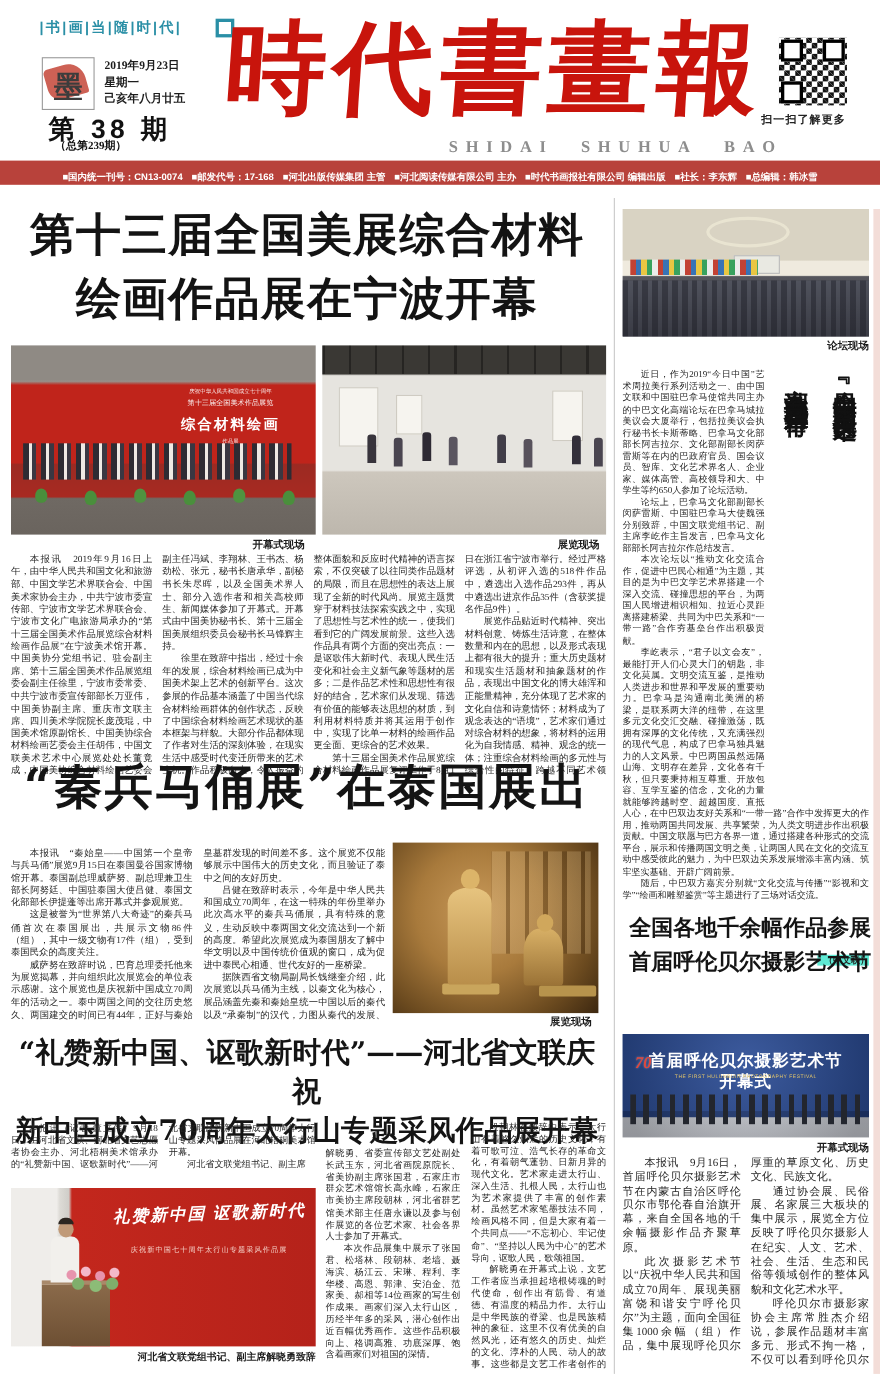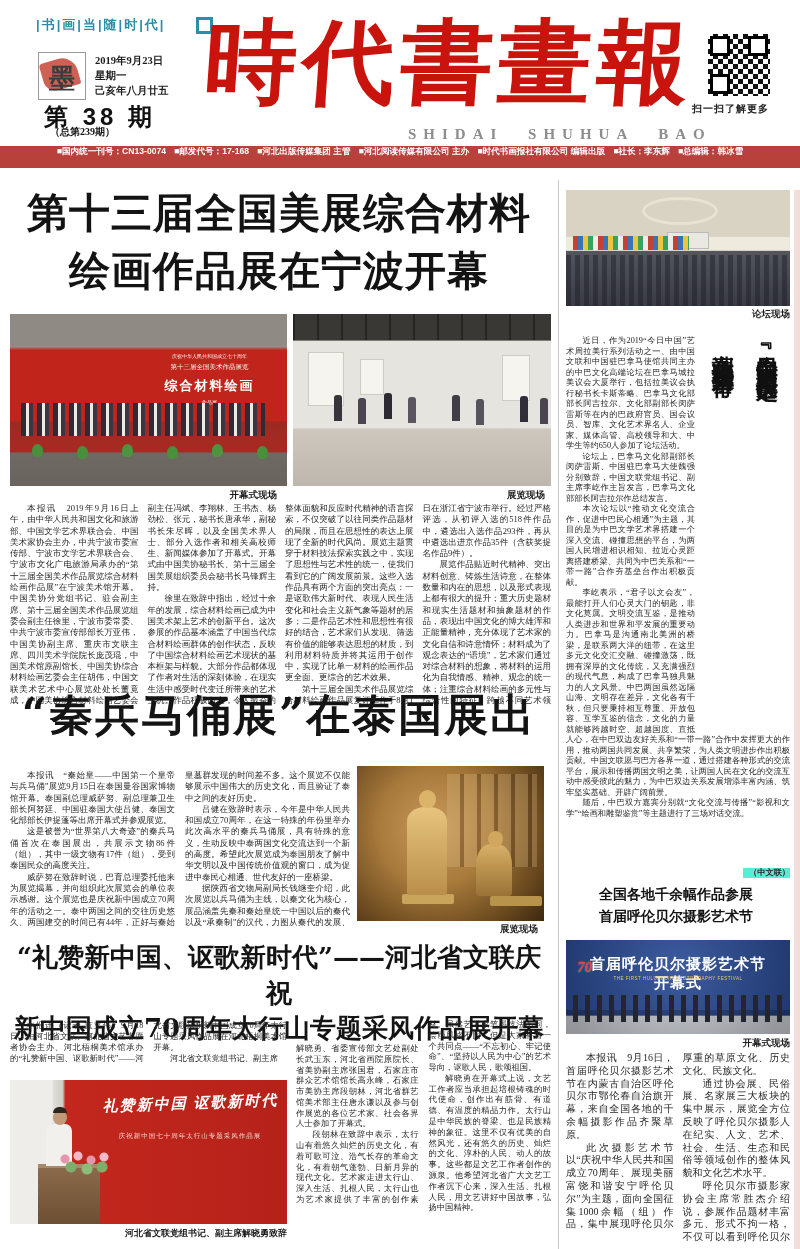--- a/index.html
+++ b/index.html
@@ -27,35 +27,35 @@
                color:#8d8d8d;font-weight:bold;}
   .qr{left:706px;top:32px;width:62px;height:62px;
       background-image:linear-gradient(45deg,#111 25%,transparent 25%,transparent 75%,#111 75%),
                        linear-gradient(45deg,#111 25%,#fff 25%,#fff 75%,#111 75%);
       background-size:10px 10px;background-position:0 0,5px 5px;border:2px solid #fff;}
   .qr-eye{position:absolute;width:14px;height:14px;border:3px solid #000;background:#fff;}
   .qr-caption{left:692px;top:102px;font-size:10px;font-weight:bold;color:#222;letter-spacing:1px;}
 
   
   .info-bar{left:0;top:146px;width:800px;height:22px;background:#b8423b;display:flex;
-            align-items:flex-start;justify-content:center;white-space:nowrap;
+            align-items:flex-end;justify-content:center;white-space:nowrap;
             font-family:"Liberation Sans",sans-serif;}
   .info-bar span{color:#fff;font-size:8.6px;font-weight:bold;margin:0 4px;}
 
   .v-divider{left:558px;top:180px;width:1px;height:1069px;background:#c9c9c9;}
   .edge-strip{right:0;top:190px;width:6px;height:1059px;background:#f3ddd8;}
 
   
   .main-headline{left:6px;top:184px;width:546px;text-align:center;
                  font-family:"Liberation Sans","DejaVu Sans",sans-serif;font-weight:bold;
                  font-size:41px;line-height:1.42;color:#131313;letter-spacing:1px;}
   .serif-head{font-family:"DejaVu Serif",serif;font-weight:bold;color:#141414;}
   .terra-headline{left:6px;top:686px;width:546px;text-align:center;font-size:44px;letter-spacing:2px;}
   .hebei-headline{left:6px;top:940px;width:546px;text-align:center;font-size:26px;line-height:1.37;}
-  .festival-headline{left:560px;top:884px;width:232px;text-align:center;font-size:14px;line-height:1.55;}
+  .festival-headline{left:560px;top:828px;width:232px;text-align:right;font-size:20px;line-height:1.55;}
 
   
   .body-text{font-size:8.5px;line-height:1.33;text-align:justify;color:#262626;overflow:hidden;}
   .body-text p{margin:0;text-indent:2em;}
   .main-body{left:10px;top:503px;width:541px;height:205px;column-count:4;column-gap:9px;}
   .terra-body{left:10px;top:770px;width:340px;height:165px;column-count:2;column-gap:10px;}
   .hebei-left-text{left:10px;top:1020px;width:277px;height:56px;column-count:2;column-gap:10px;font-size:8.3px;}
   .hebei-right-text{left:296px;top:1020px;width:255px;height:229px;column-count:2;column-gap:10px;font-size:8.3px;line-height:1.3;}
   .festival-body{left:566px;top:1052px;width:224px;height:197px;column-count:2;column-gap:9px;font-size:10px;line-height:1.28;}
   .today-article{left:566px;top:326px;width:224px;height:542px;font-size:8.2px;line-height:1.28;
@@ -258,20 +258,21 @@
     <div class="pe-screen-sub">庆祝新中国七十周年太行山专题采风作品展</div>
     <div class="pe-podium"></div>
     <div class="pe-person"></div>
     <div class="pe-head"></div>
     <div class="pe-hair"></div>
     <div class="pe-flowers"></div>
   </div>
   <div class="abs caption" style="left:10px;top:1227px;width:277px;font-size:9px;">河北省文联党组书记、副主席解晓勇致辞</div>
   <div class="abs body-text hebei-right-text">
     <p style="text-indent:0;margin-top:24px;">解晓勇、省委宣传部文艺处副处长武玉东，河北省画院原院长、省美协副主席张国君，石家庄市群众艺术馆馆长高永峰，石家庄市美协主席段朝林，河北省群艺馆美术部主任唐永谦以及参与创作展览的各位艺术家、社会各界人士参加了开幕式。</p>
+    <p>本次作品展集中展示了张国君、松塔林、段朝林、老墙、聂海滨、杨江云、宋琳、程利、李华楼、高恩、郭津、安泊金、范家美、郝相等14位画家的写生创作成果。画家们深入太行山区，历经半年多的采风，潜心创作出近百幅优秀画作。这些作品积极向上、格调高雅、功底深厚、饱含着画家们对祖国的深情。</p>
     <p>段朝林在致辞中表示，太行山有着悠久灿烂的历史文化，有着可歌可泣、浩气长存的革命文化，有着朝气蓬勃、日新月异的现代文化。艺术家走进太行山、深入生活、扎根人民，太行山也为艺术家提供了丰富的创作素材。虽然艺术家笔墨技法不同，绘画风格不同，但是大家有着一个共同点——“不忘初心、牢记使命”、“坚持以人民为中心”的艺术导向，讴歌人民，歌颂祖国。</p>
     <p>解晓勇在开幕式上说，文艺工作者应当承担起培根铸魂的时代使命，创作出有筋骨、有道德、有温度的精品力作。太行山是中华民族的脊梁、也是民族精神的象征。这里不仅有优美的自然风光，还有悠久的历史、灿烂的文化、淳朴的人民、动人的故事。这些都是文艺工作者创作的源泉。他希望河北省广大文艺工作者沉下心来，深入生活、扎根人民，用文艺讲好中国故事，弘扬中国精神。</p>
 
   </div>
 
   <div class="photo pc">
     <div class="pc-ring"></div>
     <div class="pc-screen"></div>
     <div class="pc-flags"></div>
     <div class="pc-crowd"></div>

